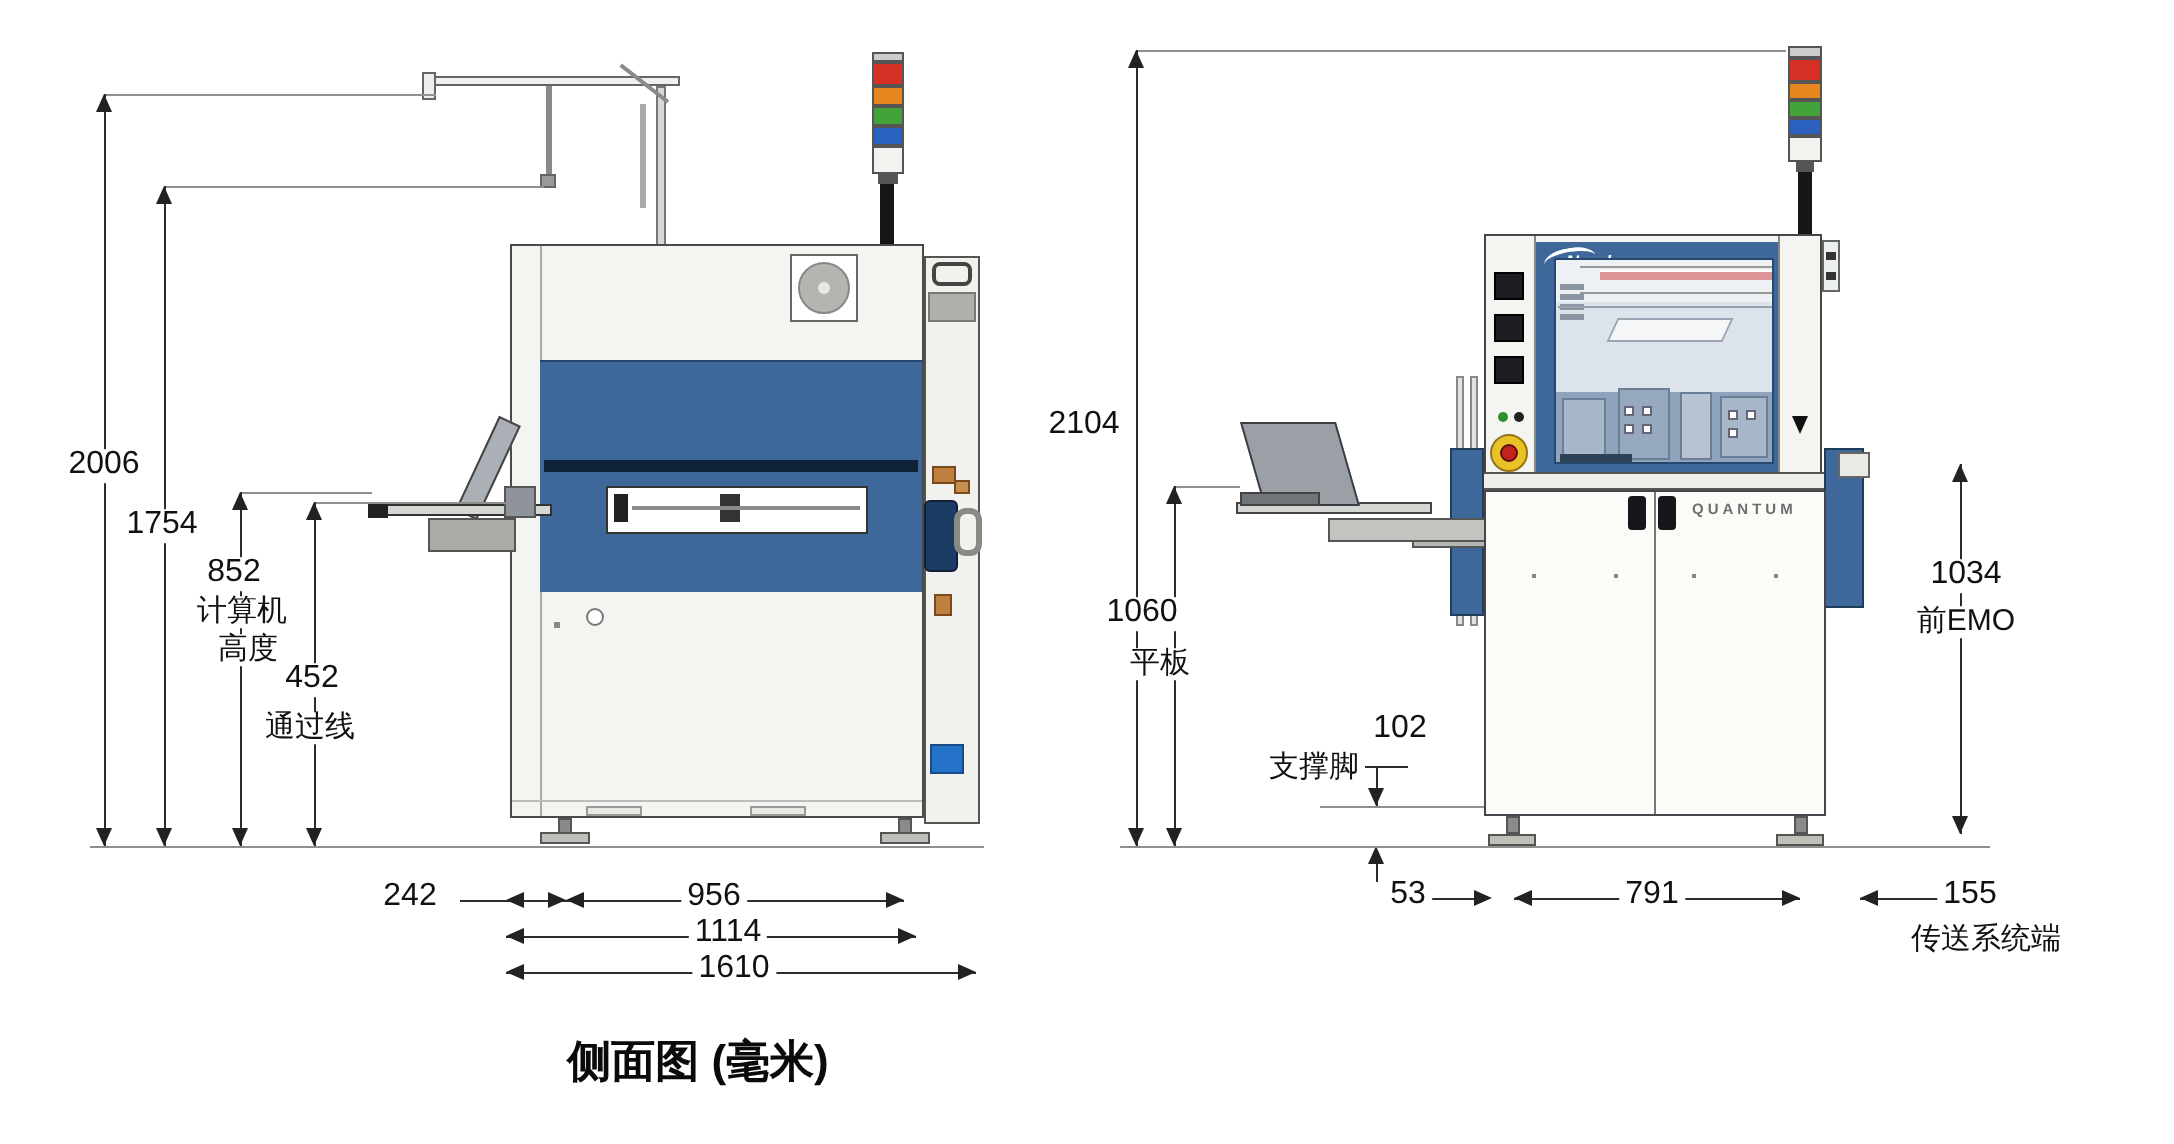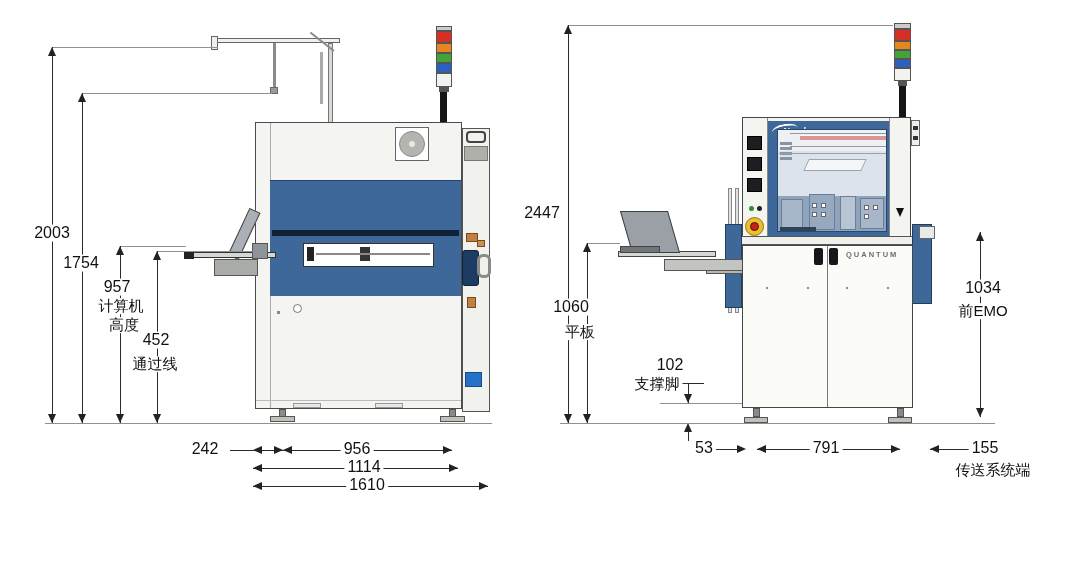--- a/index.html
+++ b/index.html
@@ -96,23 +96,23 @@
     <div class="ln" style="left:82px;top:93px;width:1px;height:330px"></div>
     <div class="a-up" style="left:78px;top:93px"></div>
     <div class="a-dn" style="left:78px;top:414px"></div>
     <div class="ln" style="left:120px;top:246px;width:1px;height:177px"></div>
     <div class="a-up" style="left:116px;top:246px"></div>
     <div class="a-dn" style="left:116px;top:414px"></div>
     <div class="ln" style="left:157px;top:251px;width:1px;height:172px"></div>
     <div class="a-up" style="left:153px;top:251px"></div>
     <div class="a-dn" style="left:153px;top:414px"></div>
 
-    <div class="lbl" style="left:52px;top:233px">2003</div>
+    <div class="lbl" style="left:52px;top:233px">2006</div>
     <div class="lbl" style="left:81px;top:263px">1754</div>
-    <div class="lbl" style="left:117px;top:287px">957</div>
+    <div class="lbl" style="left:117px;top:287px">852</div>
     <div class="lbl cn" style="left:121px;top:306px">计算机</div>
     <div class="lbl cn" style="left:124px;top:325px">高度</div>
     <div class="lbl" style="left:156px;top:340px">452</div>
     <div class="lbl cn" style="left:155px;top:364px">通过线</div>
 
     <div class="ext" style="left:253px;top:425px;width:1px;height:64px"></div>
     <div class="ext" style="left:283px;top:429px;width:1px;height:26px"></div>
     <div class="ext" style="left:452px;top:429px;width:1px;height:26px"></div>
     <div class="ext" style="left:458px;top:425px;width:1px;height:48px"></div>
     <div class="ext" style="left:488px;top:425px;width:1px;height:66px"></div>
@@ -130,20 +130,21 @@
     <div class="ln" style="left:253px;top:468px;width:205px;height:1px"></div>
     <div class="a-lt" style="left:253px;top:464px"></div>
     <div class="a-rt" style="left:449px;top:464px"></div>
     <div class="lbl" style="left:364px;top:467px">1114</div>
 
     <div class="ln" style="left:253px;top:486px;width:235px;height:1px"></div>
     <div class="a-lt" style="left:253px;top:482px"></div>
     <div class="a-rt" style="left:479px;top:482px"></div>
     <div class="lbl" style="left:367px;top:485px">1610</div>
 
+    <div class="cap" style="left:349px;top:531px">侧面图 (毫米)</div>
   </div>
 
   <div>
 
     <div class="part" style="left:894px;top:23px;width:17px;height:6px;background:#ccc;border:1px solid #555"></div>
     <div class="part" style="left:894px;top:29px;width:17px;height:12px;background:var(--tower-red,#d62f23);border:1px solid #555"></div>
     <div class="part" style="left:894px;top:41px;width:17px;height:9px;background:var(--tower-amber,#e6861f);border:1px solid #555"></div>
     <div class="part" style="left:894px;top:50px;width:17px;height:9px;background:var(--tower-green,#41a339);border:1px solid #555"></div>
     <div class="part" style="left:894px;top:59px;width:17px;height:9px;background:var(--tower-blue,#2b62c0);border:1px solid #555"></div>
     <div class="part" style="left:894px;top:68px;width:17px;height:13px;background:#f2f2ee;border:1px solid #555"></div>
@@ -222,42 +223,42 @@
 
     <div class="part" style="left:753px;top:408px;width:7px;height:9px;background:#8a8a8a;border:1px solid #555"></div>
     <div class="part" style="left:744px;top:417px;width:24px;height:6px;background:#c0c0bb;border:1px solid #555"></div>
     <div class="part" style="left:897px;top:408px;width:7px;height:9px;background:#8a8a8a;border:1px solid #555"></div>
     <div class="part" style="left:888px;top:417px;width:24px;height:6px;background:#c0c0bb;border:1px solid #555"></div>
 
     <div class="ref" style="left:568px;top:25px;width:325px;height:1px"></div>
     <div class="ln" style="left:568px;top:25px;width:1px;height:398px"></div>
     <div class="a-up" style="left:564px;top:25px"></div>
     <div class="a-dn" style="left:564px;top:414px"></div>
-    <div class="lbl" style="left:542px;top:213px">2447</div>
+    <div class="lbl" style="left:542px;top:213px">2104</div>
 
     <div class="ref" style="left:587px;top:243px;width:33px;height:1px"></div>
     <div class="ln" style="left:587px;top:243px;width:1px;height:180px"></div>
     <div class="a-up" style="left:583px;top:243px"></div>
     <div class="a-dn" style="left:583px;top:414px"></div>
     <div class="lbl" style="left:571px;top:307px">1060</div>
     <div class="lbl cn" style="left:580px;top:332px">平板</div>
 
     <div class="ln" style="left:980px;top:232px;width:1px;height:185px"></div>
     <div class="a-up" style="left:976px;top:232px"></div>
     <div class="a-dn" style="left:976px;top:408px"></div>
     <div class="lbl" style="left:983px;top:288px">1034</div>
     <div class="lbl cn" style="left:983px;top:311px">前EMO</div>
 
     <div class="ref" style="left:660px;top:403px;width:82px;height:1px"></div>
     <div class="ln" style="left:672px;top:383px;width:32px;height:1px"></div>
     <div class="ln" style="left:688px;top:383px;width:1px;height:20px"></div>
     <div class="a-dn" style="left:684px;top:394px"></div>
     <div class="ln" style="left:688px;top:428px;width:1px;height:13px"></div>
     <div class="a-up" style="left:684px;top:423px"></div>
-    <div class="lbl" style="left:670px;top:365px">102</div>
+    <div class="lbl" style="left:700px;top:365px">102</div>
     <div class="lbl cn" style="left:657px;top:384px">支撑脚</div>
 
     <div class="ref" style="left:560px;top:423px;width:435px;height:1px"></div>
 
     <div class="ext" style="left:746px;top:426px;width:1px;height:28px"></div>
     <div class="ext" style="left:757px;top:430px;width:1px;height:24px"></div>
     <div class="ext" style="left:900px;top:430px;width:1px;height:24px"></div>
     <div class="ext" style="left:930px;top:426px;width:1px;height:28px"></div>
     <div class="ext" style="left:980px;top:423px;width:1px;height:31px"></div>
 

